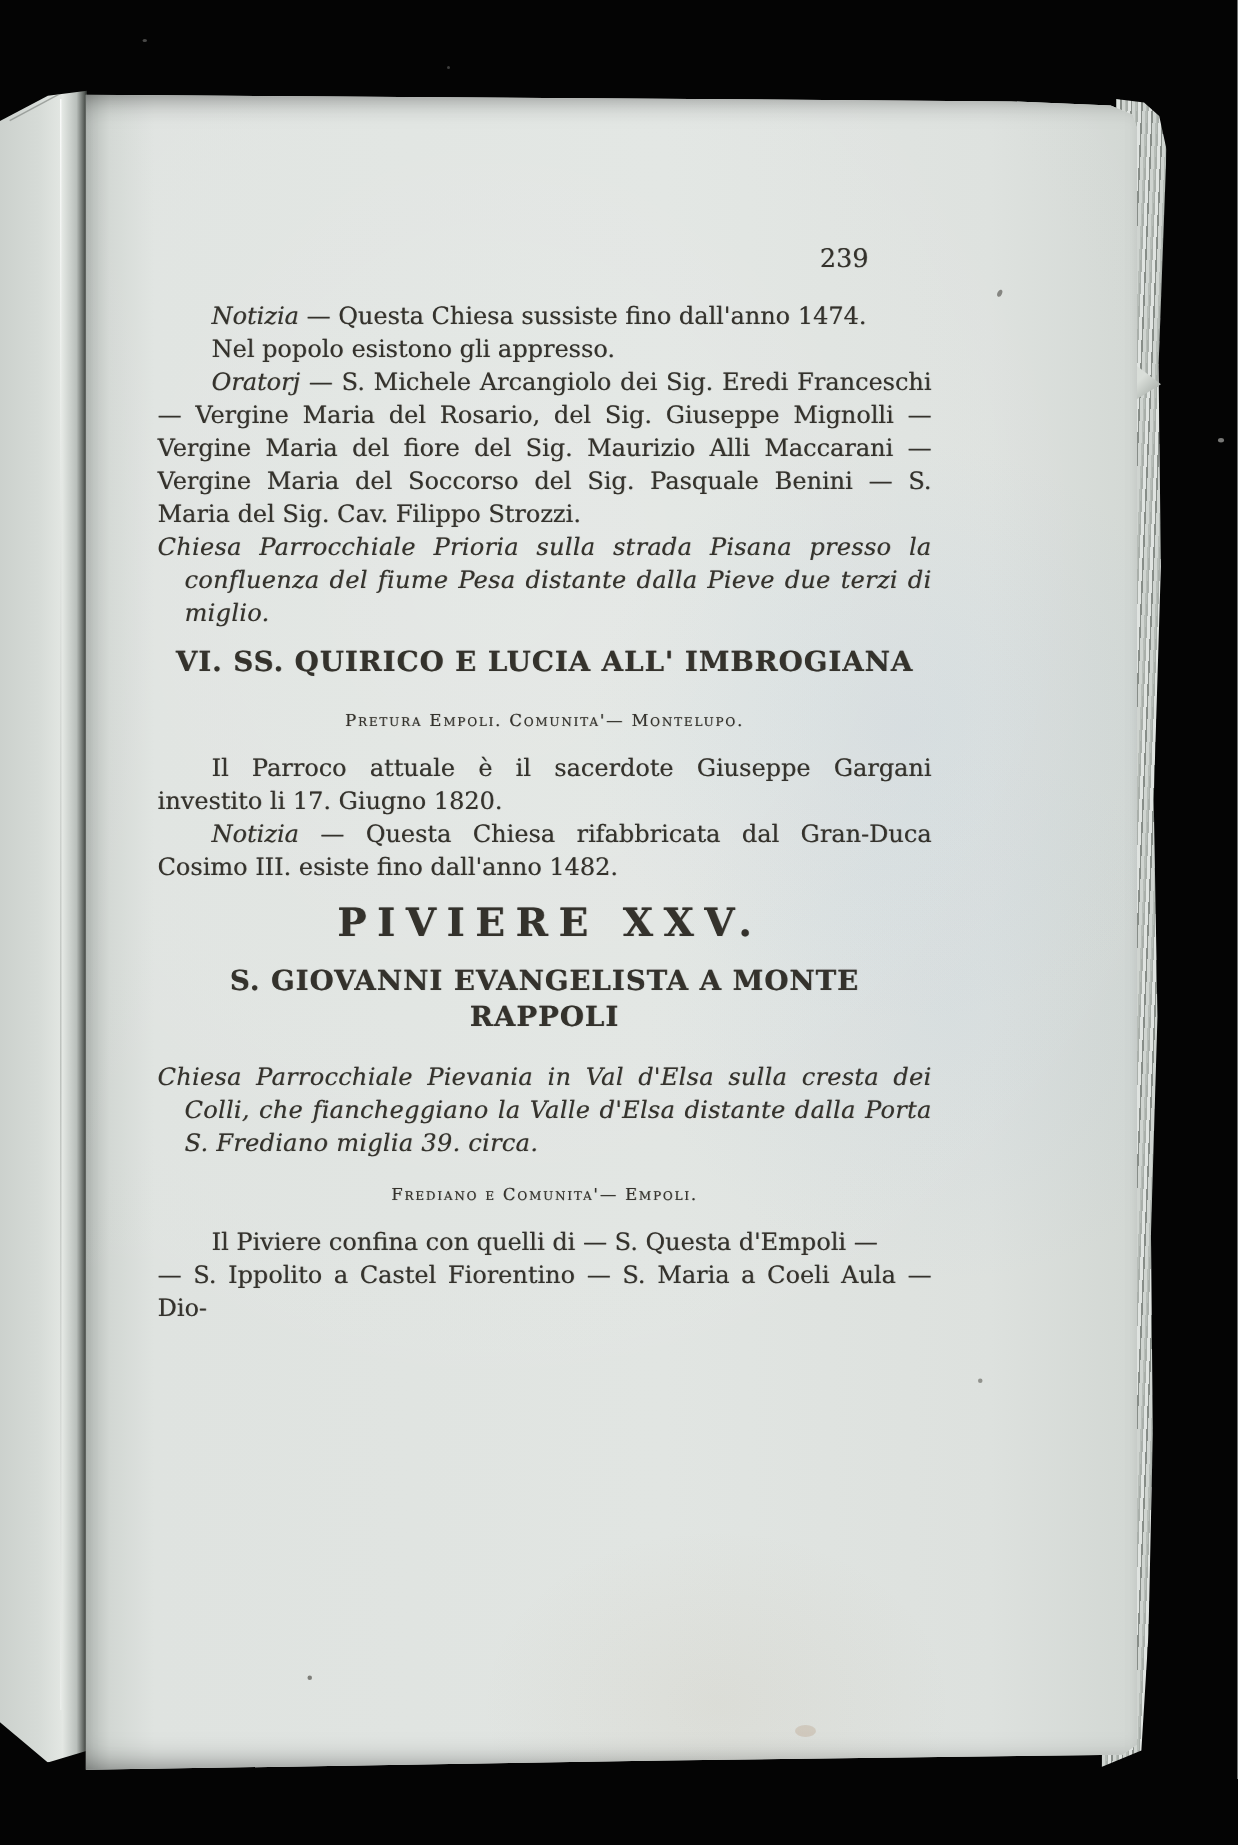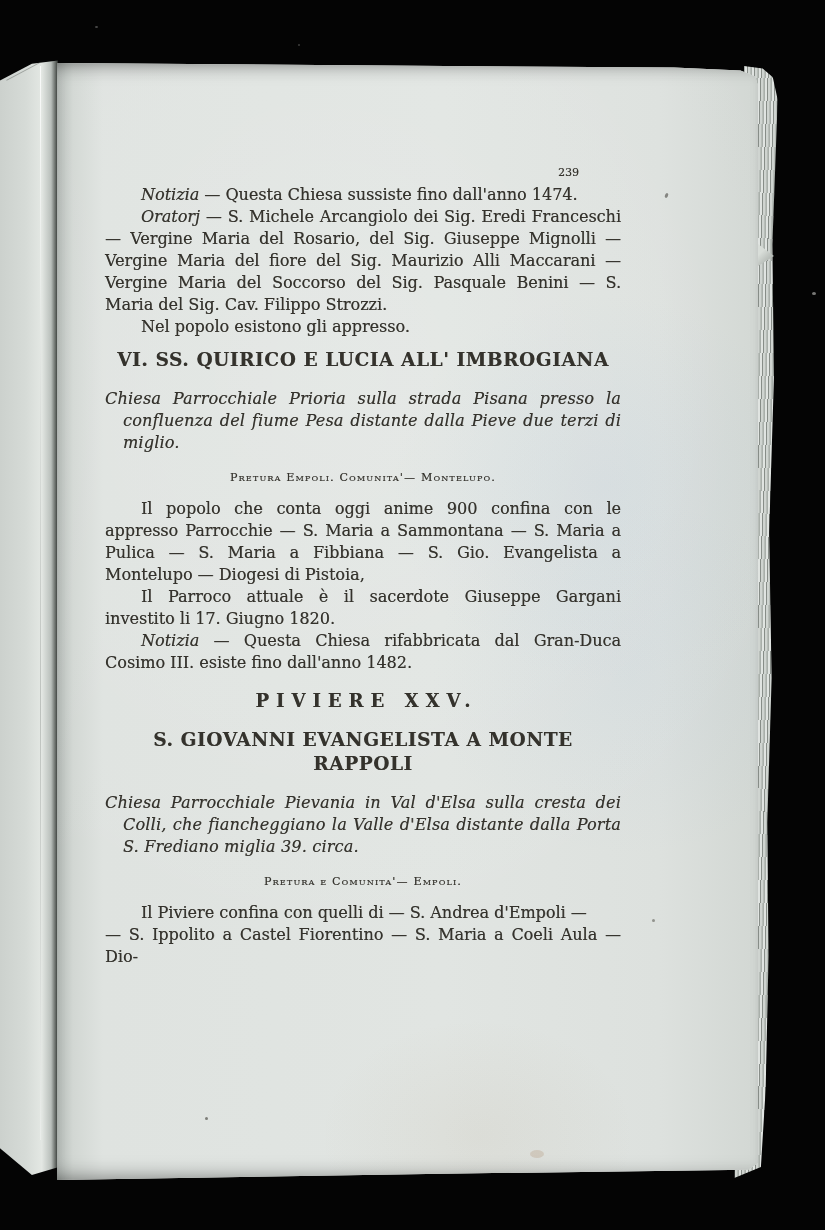--- a/index.html
+++ b/index.html
@@ -58,33 +58,33 @@
   }
   
   .page-text{
     position:absolute;left:48px;top:0;width:516px;
     padding-top:100px;
     color:var(--ink);
     text-shadow:.3px .3px .45px rgba(47,45,40,.55);
   }
   .pagenum{
     text-align:right;padding-right:42px;
-    font-size:11px;line-height:22px;margin-bottom:0;
+    font-size:17px;line-height:22px;margin-bottom:16px;
   }
   .blk{font-size:16px;line-height:22px;}
   .para{text-align:justify;text-indent:36px;}
   .para .it{font-style:italic;}
   .heading{
     text-align:center;text-indent:0;font-weight:bold;
     font-size:18.5px;letter-spacing:.6px;line-height:24px;
     margin:10px 0 16px;
   }
   .heading-large{
     text-align:center;text-indent:7px;font-weight:bold;
-    font-size:18px;letter-spacing:7px;line-height:30px;
+    font-size:26px;letter-spacing:7px;line-height:30px;
     margin:12px 0 12px;
   }
   .italic-block{
     font-style:italic;text-align:justify;
     padding-left:18px;text-indent:-18px;
     letter-spacing:.2px;
   }
   .smallcaps{
     text-align:center;font-variant:small-caps;
     font-size:11px;letter-spacing:1.2px;line-height:21px;
@@ -110,33 +110,32 @@
   </div>
 
   <div class="page-stack"></div>
   <div class="page-flap"></div>
 
   <div class="page">
     <div class="page-text">
       <div class="pagenum">239</div>
       <div id="blocks-host">
           <div class="blk para"><span class="it">Notizia</span><span class="rm"> — Questa Chiesa sussiste fino dall'anno 1474.</span></div>
+          <div class="blk para"><span class="rm">Nel popolo esistono gli appresso.</span></div>
           <div class="blk para"><span class="it">Oratorj</span><span class="rm"> — S. Michele Arcangiolo dei Sig. Eredi Franceschi — Vergine Maria del Rosario, del Sig. Giuseppe Mignolli — Vergine Maria del fiore del Sig. Maurizio Alli Maccarani — Vergine Maria del Soccorso del Sig. Pasquale Benini — S. Maria del Sig. Cav. Filippo Strozzi.</span></div>
-          <div class="blk para"><span class="rm">Nel popolo esistono gli appresso.</span></div>
+          <div class="blk italic-block">Chiesa Parrocchiale Prioria sulla strada Pisana presso la confluenza del fiume Pesa distante dalla Pieve due terzi di miglio.</div>
           <div class="blk heading">VI. SS. QUIRICO E LUCIA ALL' IMBROGIANA</div>
-          <div class="blk italic-block">Chiesa Parrocchiale Prioria sulla strada Pisana presso la confluenza del fiume Pesa distante dalla Pieve due terzi di miglio.</div>
           <div class="blk smallcaps">Pretura Empoli. Comunita'— Montelupo.</div>
-          <div class="blk para"><span class="rm">Il popolo che conta oggi anime 900 confina con le appresso Parrocchie — S. Maria a Sammontana — S. Maria a Pulica — S. Maria a Fibbiana — S. Gio. Evangelista a Montelupo — Diogesi di Pistoia,</span></div>
           <div class="blk para"><span class="rm">Il Parroco attuale è il sacerdote Giuseppe Gargani investito li 17. Giugno 1820.</span></div>
           <div class="blk para"><span class="it">Notizia</span><span class="rm"> — Questa Chiesa rifabbricata dal Gran-Duca Cosimo III. esiste fino dall'anno 1482.</span></div>
           <div class="blk heading-large">PIVIERE XXV.</div>
           <div class="blk heading">S. GIOVANNI EVANGELISTA A MONTE RAPPOLI</div>
           <div class="blk italic-block">Chiesa Parrocchiale Pievania in Val d'Elsa sulla cresta dei Colli, che fiancheggiano la Valle d'Elsa distante dalla Porta S. Frediano miglia 39. circa.</div>
-          <div class="blk smallcaps">Pretura e Comunita'— Empoli.</div>
-          <div class="blk para"><span class="rm">Il Piviere confina con quelli di — S. Andrea d'Empoli —</span><br><span class="rm">— S. Ippolito a Castel Fiorentino — S. Maria a Coeli Aula — Dio-</span></div>
+          <div class="blk smallcaps">Frediano e Comunita'— Empoli.</div>
+          <div class="blk para"><span class="rm">Il Piviere confina con quelli di — S. Questa d'Empoli —</span><br><span class="rm">— S. Ippolito a Castel Fiorentino — S. Maria a Coeli Aula — Dio-</span></div>
         </div>
     </div>
   </div>
 
   <div class="speck s1"></div>
   <div class="speck s2"></div>
   <div class="speck s3"></div>
   <div class="speck s4"></div>
   <div class="speck s5"></div>
   <div class="speck s6"></div>

